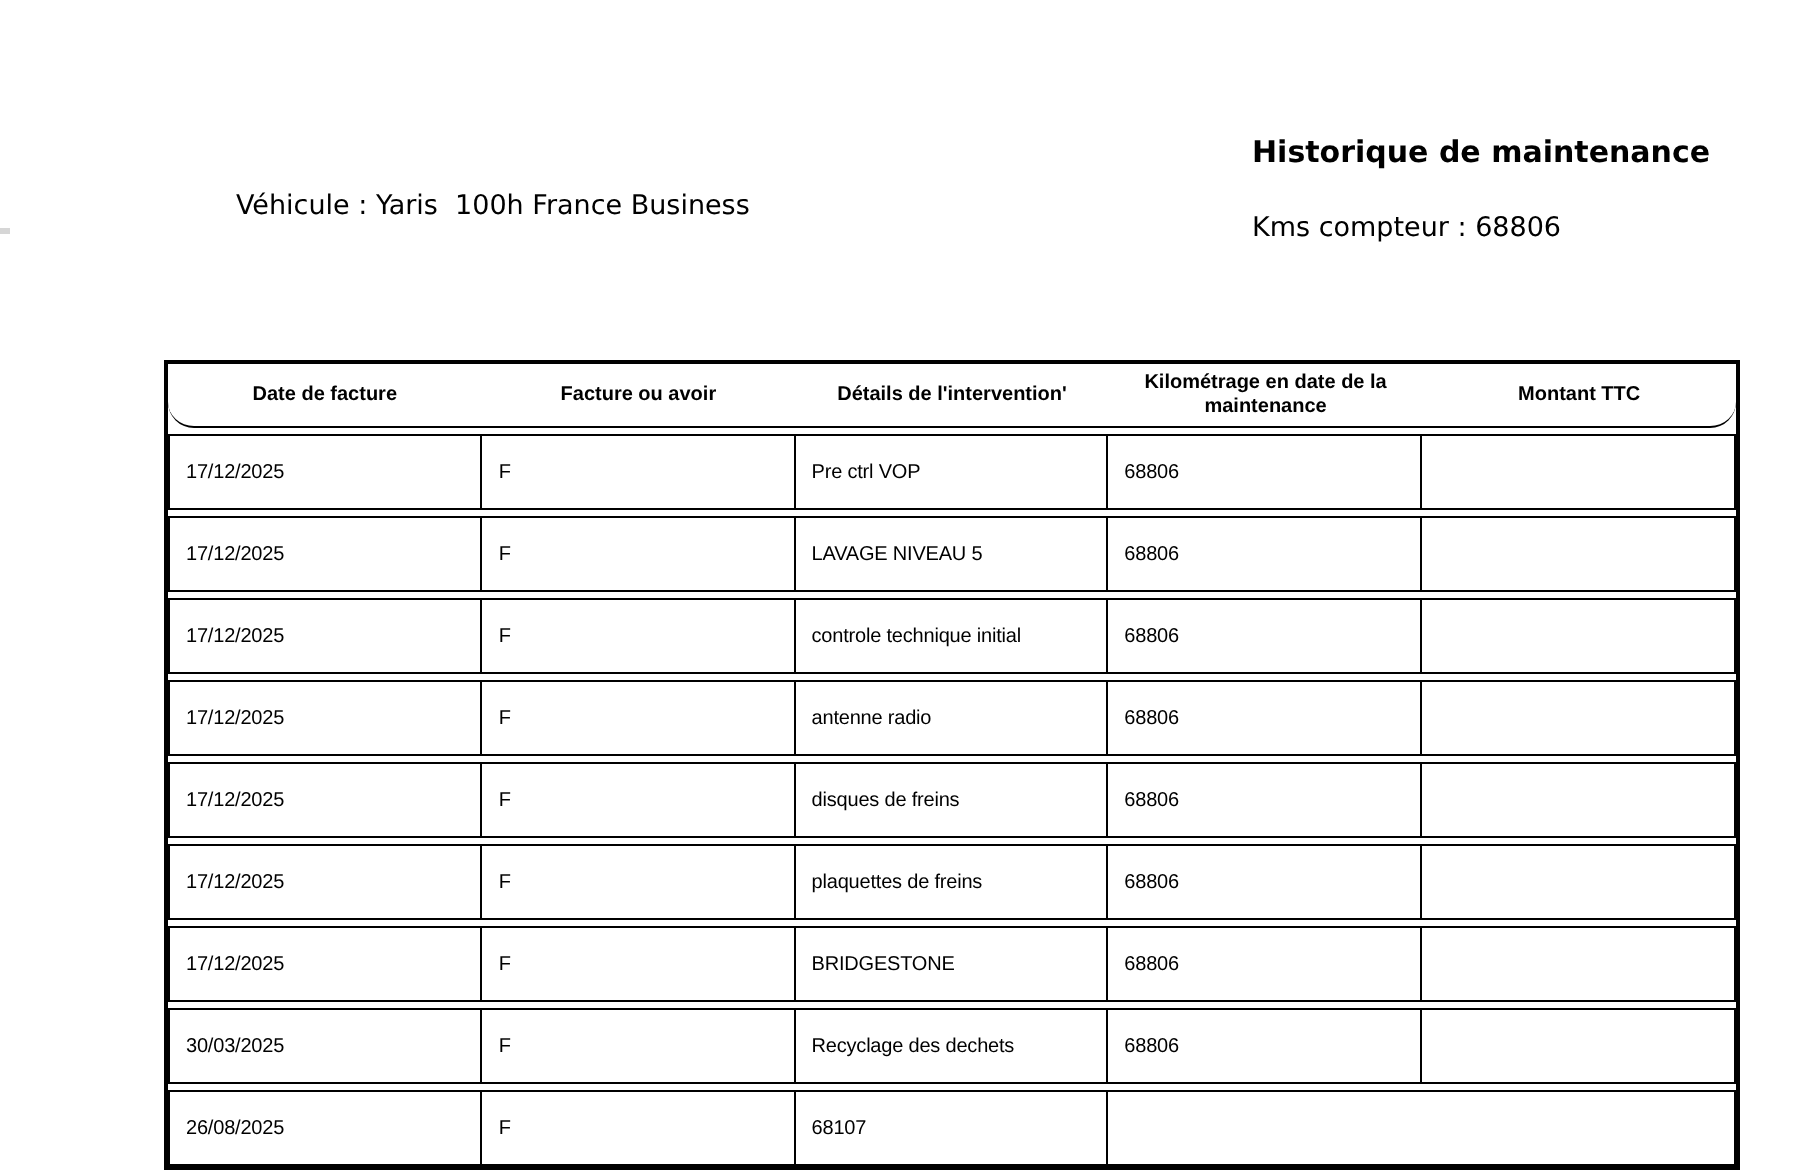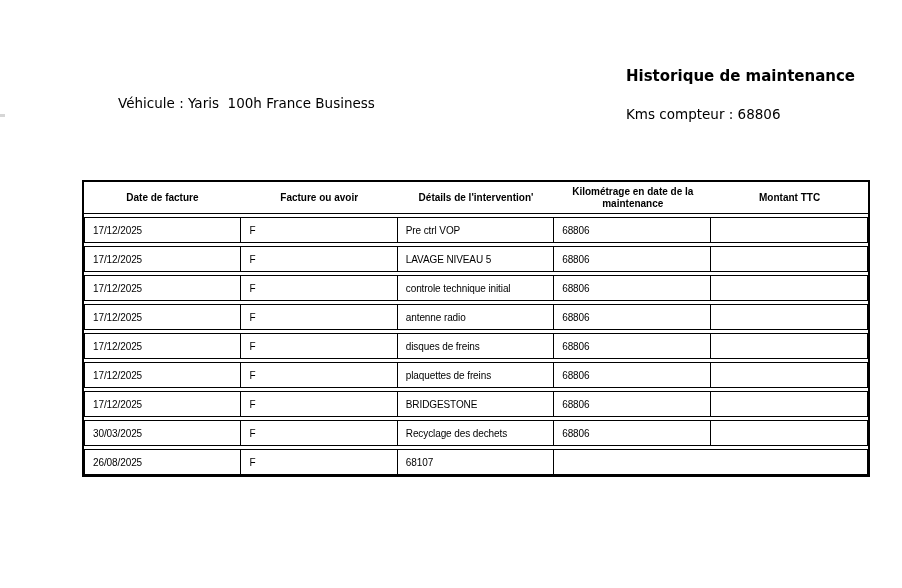--- a/index.html
+++ b/index.html
@@ -56,34 +56,35 @@
     width: 788px;
     border: 2px solid #000000;
     background: #ffffff;
   }
 
   .thead {
     display: flex;
     height: 32px;
     border-bottom: 1px solid #000000;
     align-items: center;
+    border-radius: 13px;
   }
   .hcell {
     flex: 0 0 20%;
     text-align: center;
     font-family: "Liberation Sans", sans-serif;
     font-weight: bold;
     font-size: 10px;
     line-height: 1.2;
     padding: 0 4px;
   }
 
   .trow {
     display: flex;
-    height: 26px;
+    height: 38px;
     border: 1px solid #000000;
     margin-top: 3px;
     background: #ffffff;
   }
   .tcell {
     flex: 0 0 20%;
     display: flex;
     align-items: center;
     padding-left: 8px;
     padding-right: 4px;

